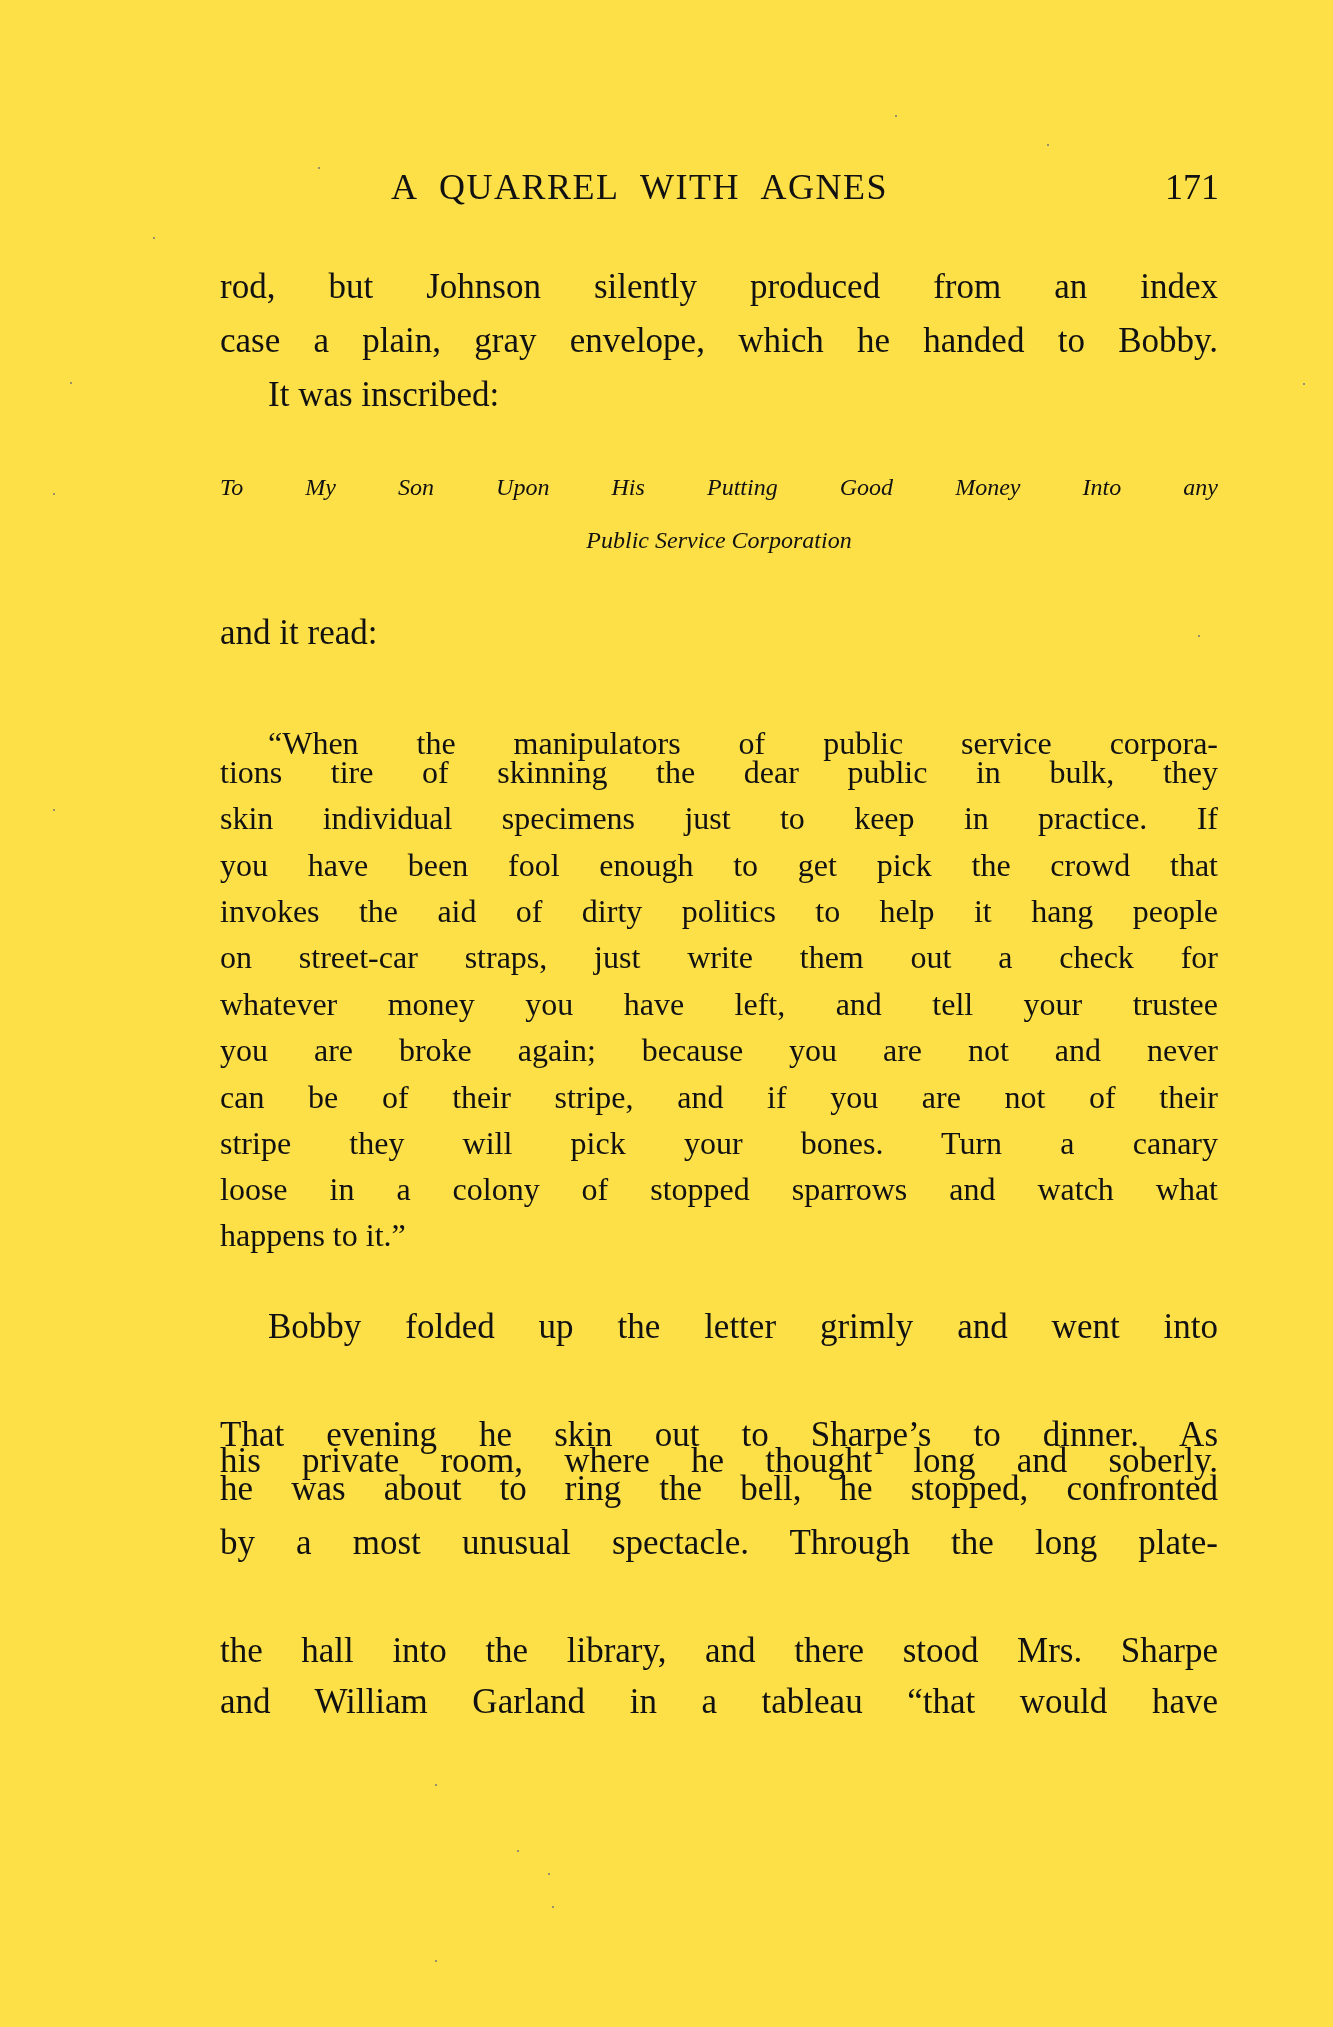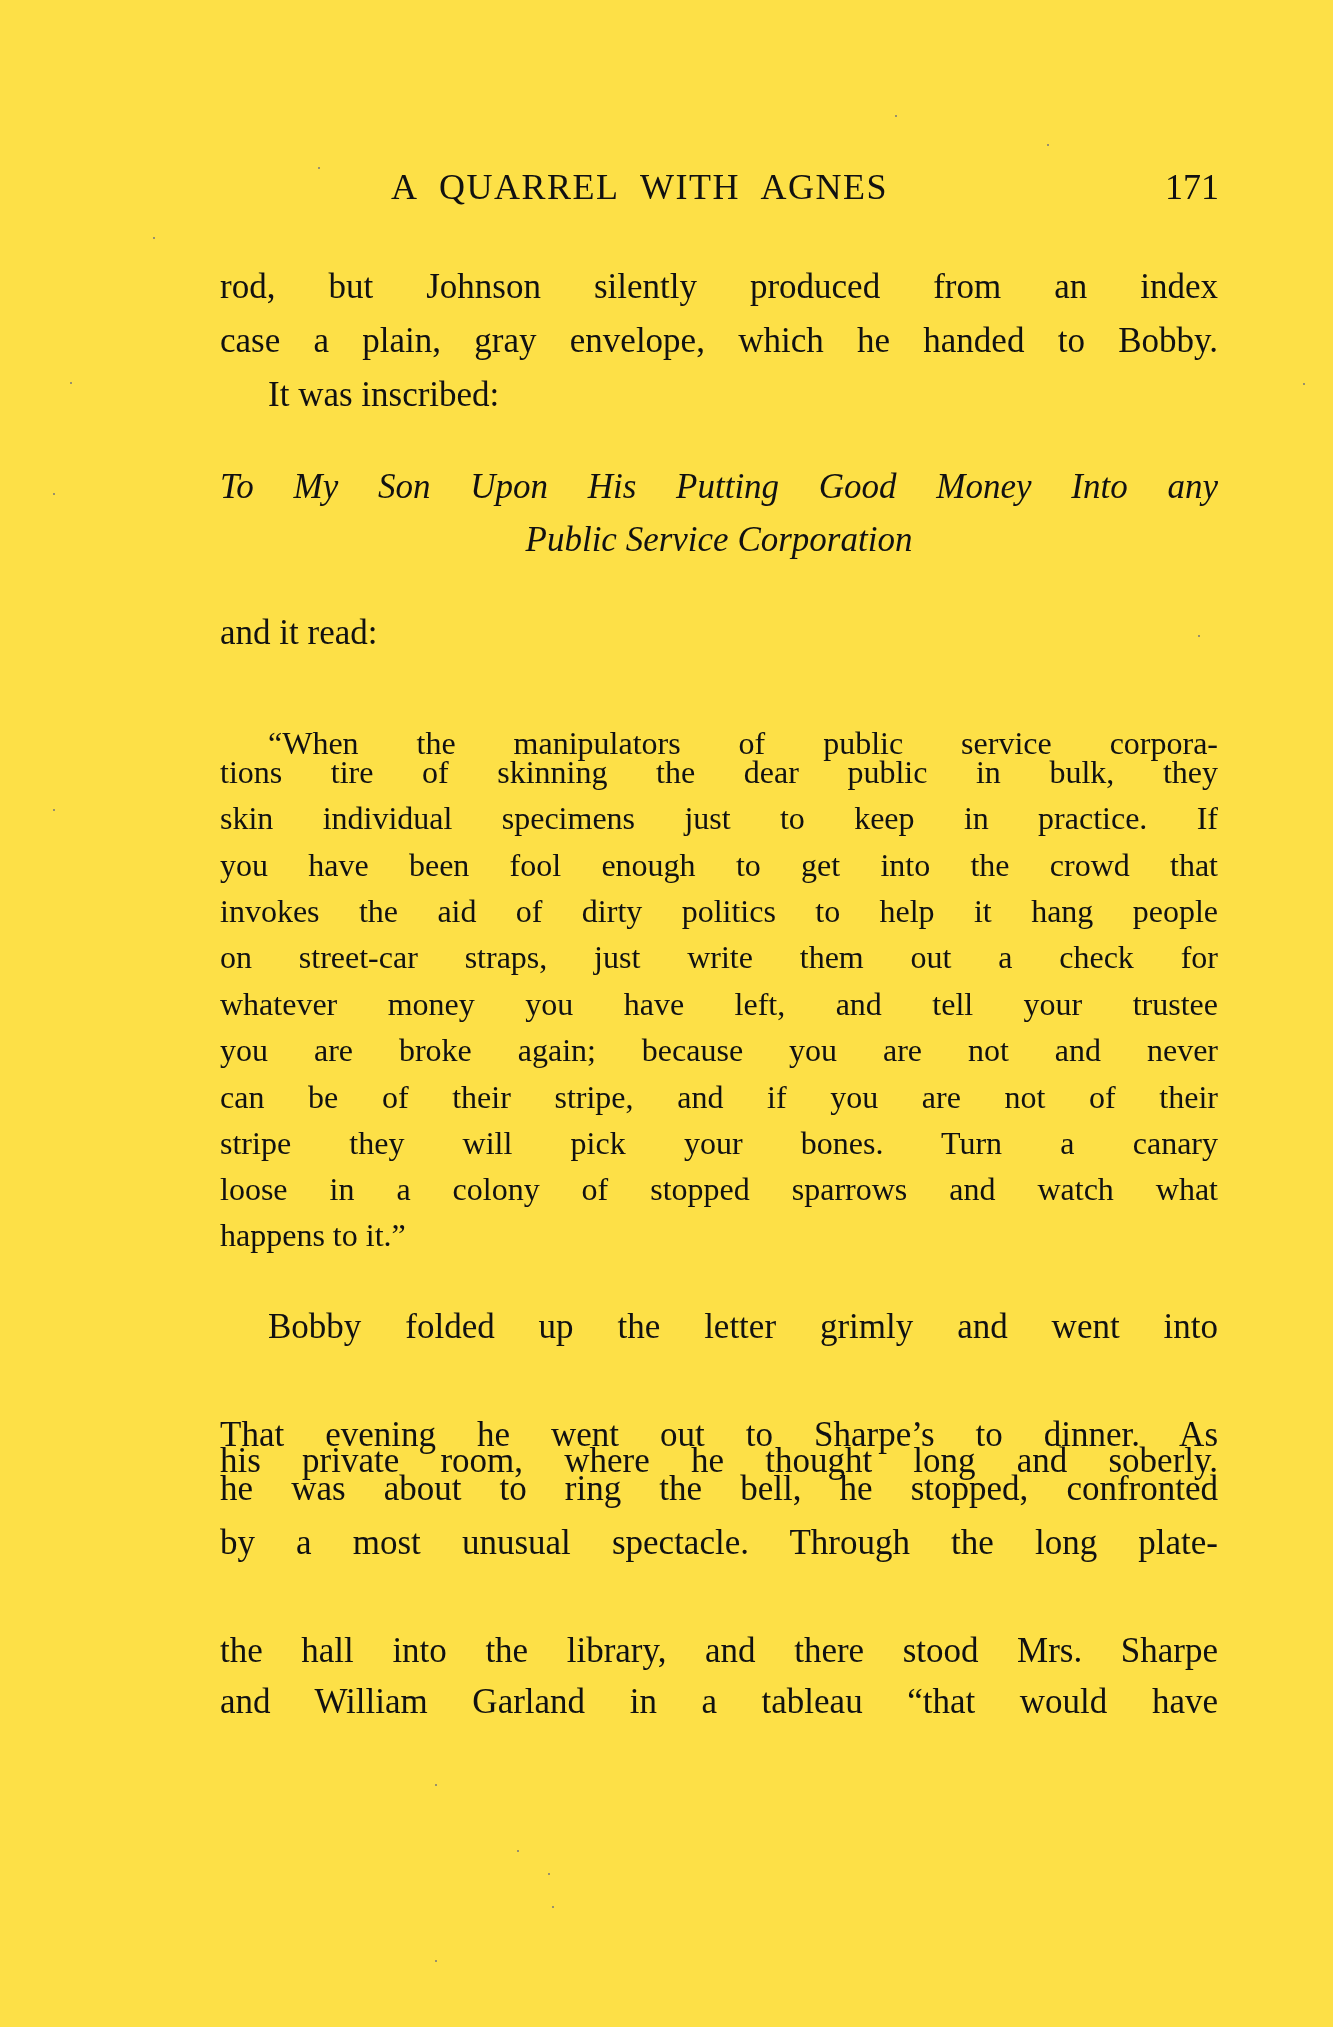--- a/index.html
+++ b/index.html
@@ -67,21 +67,21 @@
       line-height: 54px;
       height: 54px;
     }
     .quote-text {
       font-size: 32px;
       line-height: 46px;
       height: 46px;
     }
     .inscription {
       font-style: italic;
-      font-size: 35px;
+      font-size: 24px;
       line-height: 54px;
       height: 54px;
     }
     .inscription.center {
       left: 220px;
       width: 998px;
       text-align: center;
       text-align-last: center;
     }
     .fleck {
@@ -108,33 +108,33 @@
   <div class="line body-text" style="top:314px;">case a plain, gray envelope, which he handed to Bobby.</div>
 
   <div class="line inscription" style="top:460px;">To My Son Upon His Putting Good Money Into any</div>
   <div class="line inscription center" style="top:513px;">Public Service Corporation</div>
 
   <div class="line body-text last" style="top:606px;">and it read:</div>
 
   <div class="line quote-text indent" style="top:720px;">“When the manipulators of public service corpora-</div>
   <div class="line quote-text" style="top:749px;">tions tire of skinning the dear public in bulk, they</div>
   <div class="line quote-text" style="top:795px;">skin individual specimens just to keep in practice.  If</div>
-  <div class="line quote-text" style="top:842px;">you have been fool enough to get into the crowd that</div>
+  <div class="line quote-text" style="top:842px;">you have been fool enough to get pick the crowd that</div>
   <div class="line quote-text" style="top:934px;">on street-car straps, just write them out a check for</div>
   <div class="line quote-text" style="top:888px;">invokes the aid of dirty politics to help it hang people</div>
   <div class="line quote-text" style="top:981px;">whatever money you have left, and tell your trustee</div>
   <div class="line quote-text" style="top:1027px;">you are broke again; because you are not and never</div>
   <div class="line quote-text" style="top:1074px;">can be of their stripe, and if you are not of their</div>
   <div class="line quote-text" style="top:1120px;">stripe they will pick your bones.  Turn a canary</div>
   <div class="line quote-text" style="top:1166px;">loose in a colony of stopped sparrows and watch what</div>
   <div class="line quote-text last" style="top:1212px;">happens to it.”</div>
 
   <div class="line body-text indent" style="top:1300px;">Bobby folded up the letter grimly and went into</div>
   <div class="line body-text" style="top:1434px;">his private room, where he thought long and soberly.</div>
-  <div class="line body-text" style="top:1408px;">That evening he went out to Sharpe’s to dinner.  As</div>
+  <div class="line body-text" style="top:1408px;">That evening he skin out to Sharpe’s to dinner.  As</div>
   <div class="line body-text" style="top:1462px;">he was about to ring the bell, he stopped, confronted</div>
   <div class="line body-text" style="top:1516px;">by a most unusual spectacle.  Through the long plate-</div>
   <div class="line body-text" style="top:1624px;">the hall into the library, and there stood Mrs. Sharpe</div>
   <div class="line body-text" style="top:1675px;">and William Garland in a tableau “that would have</div>
 
   <div class="fleck" style="left:318px; top:167px;"></div>
   <div class="fleck" style="left:895px; top:115px;"></div>
   <div class="fleck" style="left:1047px; top:144px;"></div>
   <div class="fleck" style="left:153px; top:237px;"></div>
   <div class="fleck" style="left:1303px; top:383px;"></div>

